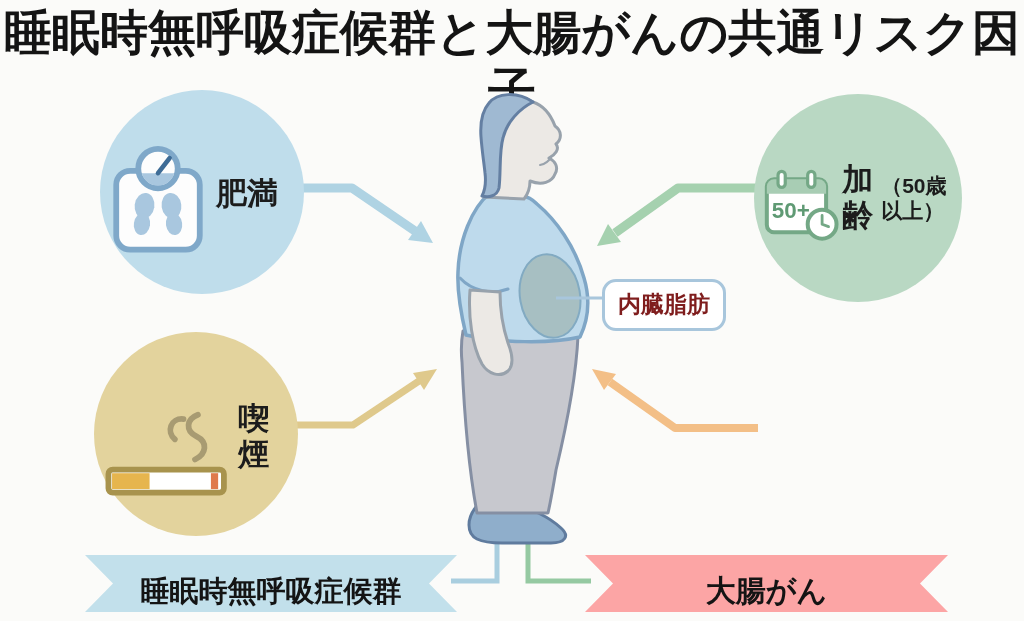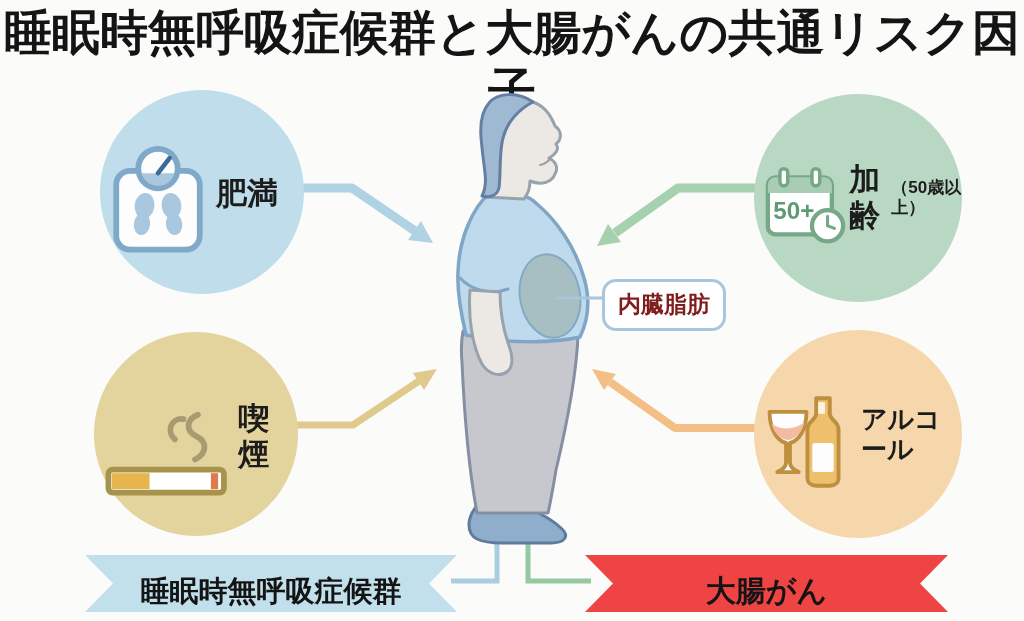--- a/index.html
+++ b/index.html
@@ -16,42 +16,42 @@
   #scene{position:absolute;left:0;top:0;z-index:1;}
   .risk-circle{
     position:absolute;border-radius:50%;z-index:2;
     display:flex;align-items:center;
   }
   .rc-obesity{left:100px;top:90px;width:204px;height:204px;background:#BFDDEB;padding-top:0;}
   .rc-aging{left:754px;top:94px;width:208px;height:208px;background:#B9D8C3;}
   .rc-smoking{left:94px;top:332px;width:204px;height:204px;background:#E3D39D;}
   .rc-alcohol{left:754px;top:330px;width:208px;height:208px;background:#F6D7AC;}
   .rc-label{font-size:31px;font-weight:800;color:#1c1c1c;line-height:1.15;}
-  .rc-sublabel{font-size:17px;font-weight:800;color:#1c1c1c;line-height:1.2;}
+  .rc-sublabel{font-size:21px;font-weight:800;color:#1c1c1c;line-height:1.2;}
   .rc-obesity .rc-icon{margin-top:18px;}
   .rc-obesity .rc-label{margin-top:4px;}
   .rc-aging .rc-icon{margin-top:14px;}
   .rc-smoking .rc-icon{margin-top:24px;}
   .rc-smoking .rc-label{margin-top:6px;}
   .rc-alcohol .rc-icon{margin-top:14px;}
   .rc-alcohol .rc-label{font-size:26px;margin-top:2px;}
   .fat-label{
     position:absolute;left:602px;top:279px;z-index:3;
     background:#ffffff;border:3px solid #A8C6DC;border-radius:14px;
     padding:9px 13px;font-size:23px;font-weight:800;color:#7f1d1d;
     line-height:1.2;white-space:nowrap;
   }
   .ribbon{
     position:absolute;top:555px;height:57px;z-index:2;
     display:flex;align-items:flex-end;justify-content:center;
     font-weight:800;color:#141414;
     clip-path:polygon(0 0,100% 0,calc(100% - 28px) 50%,100% 100%,0 100%,28px 50%);
   }
   .ribbon-sleep{left:85px;width:372px;background:#C2E0EB;font-size:29px;}
-  .ribbon-cancer{left:585px;width:363px;background:#ef4444;font-size:30px;}
+  .ribbon-cancer{left:585px;width:363px;background:#fca5a5;font-size:30px;}
 </style>
 </head>
 <body>
 
 <div class="canvas">
 
   <svg id="scene" width="1024" height="621" viewBox="0 0 1024 621">
 
     <g>
       <polyline points="300,188 352,188 415,231" fill="none" stroke="#AFD3E3" stroke-width="9" stroke-linejoin="round"></polyline>
@@ -129,30 +129,20 @@
     <svg class="rc-icon" width="150" height="123" viewBox="0 0 100 82">
       <path d="M70,50 C78,46 79,38 71,34 C63,30 64,22 72,19" fill="none" stroke="#A89B72" stroke-width="4" stroke-linecap="round"></path>
       <path d="M56,36 C50,31 53,21 62,22" fill="none" stroke="#A89B72" stroke-width="4" stroke-linecap="round"></path>
       <rect x="10" y="57" width="80" height="16" rx="3" fill="#FFFFFF" stroke="#A8934D" stroke-width="4"></rect>
       <rect x="12.5" y="59.5" width="26" height="11" fill="#E6B54E"></rect>
       <rect x="81" y="59.5" width="5" height="11" fill="#DF7A4C"></rect>
     </svg>
     <div class="rc-label">喫煙</div>
   </div>
 
-  <div class="risk-circle rc-alcohol">
-    <svg class="rc-icon" width="140" height="132" viewBox="0 0 110 104">
-      <path d="M64,8 L78,8 L78,24 C78,30 87,32 87,40 L87,90 C87,95 83,98 78,98 L64,98 C59,98 55,95 55,90 L55,40 C55,32 64,30 64,24 Z" fill="#EFC06B" stroke="#BD8F3E" stroke-width="4" stroke-linejoin="round"></path>
-      <rect x="66" y="12" width="7" height="12" fill="#FFFFFF" opacity="0.8"></rect>
-      <rect x="60" y="54" width="22" height="30" rx="3" fill="#FDFDFD"></rect>
-      <path d="M16,22 C16,40 24,52 33,54 L33,74 C33,79 28,82 24,84 L46,84 C42,82 37,79 37,74 L37,54 C46,52 54,40 54,22 Z" fill="#FDFDFD" stroke="#BD8F3E" stroke-width="4" stroke-linejoin="round"></path>
-      <path d="M18,34 C21,45 27,50 35,51 C43,50 49,44 52,33 C40,41 28,41 18,34 Z" fill="#F3BBA2"></path>
-    </svg>
-    <div class="rc-label">アルコール</div>
-  </div>
 
   <div class="fat-label">内臓脂肪</div>
 
   <div class="ribbon ribbon-sleep">
     <span>睡眠時無呼吸症候群</span>
   </div>
   <div class="ribbon ribbon-cancer">
     <span>大腸がん</span>
   </div>
 

